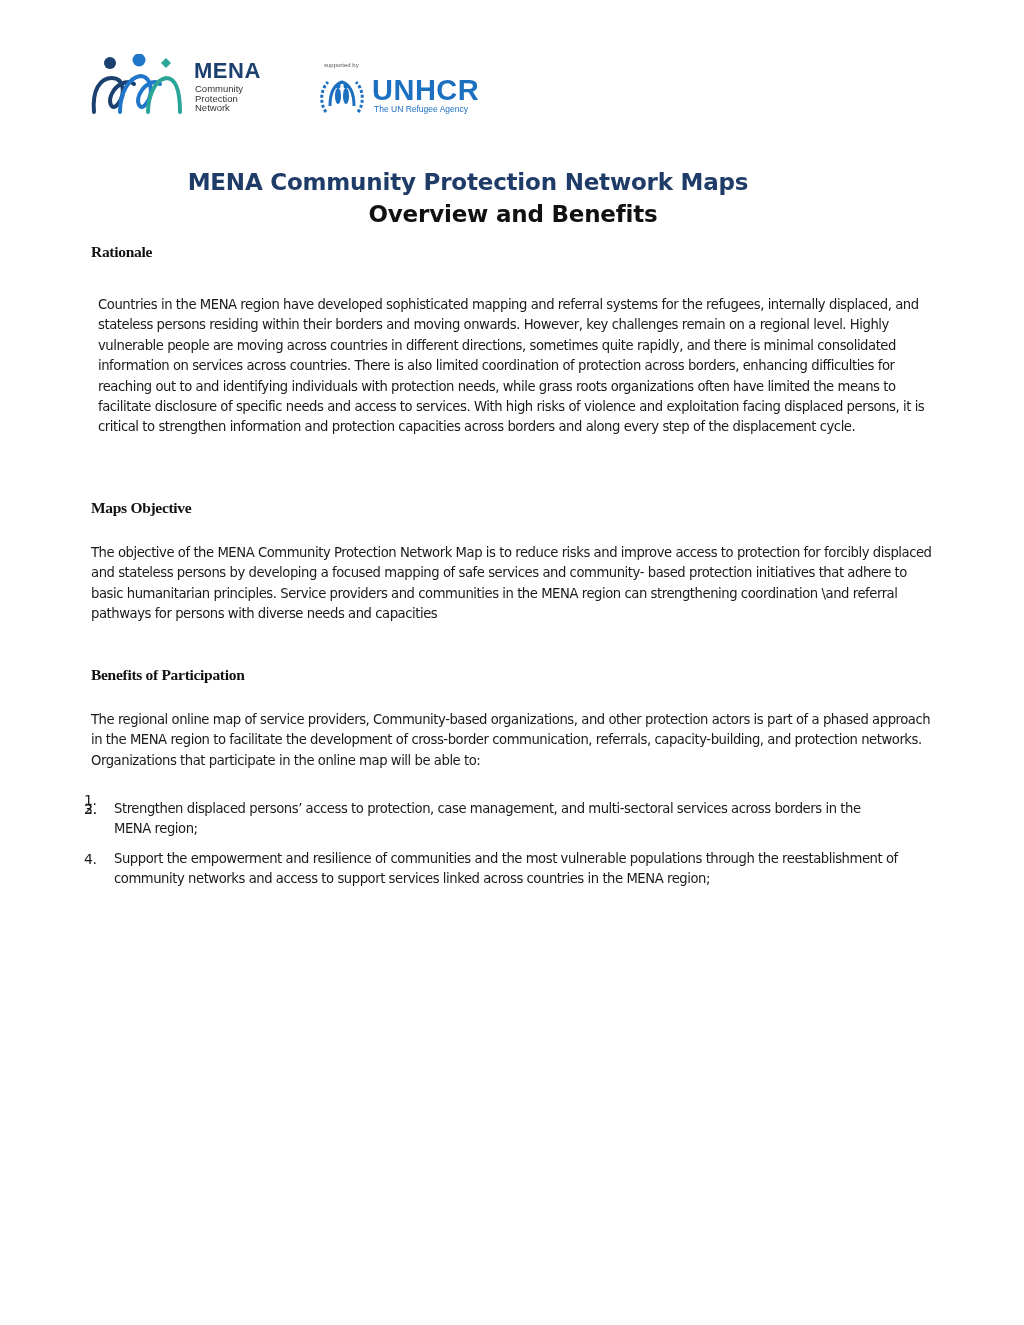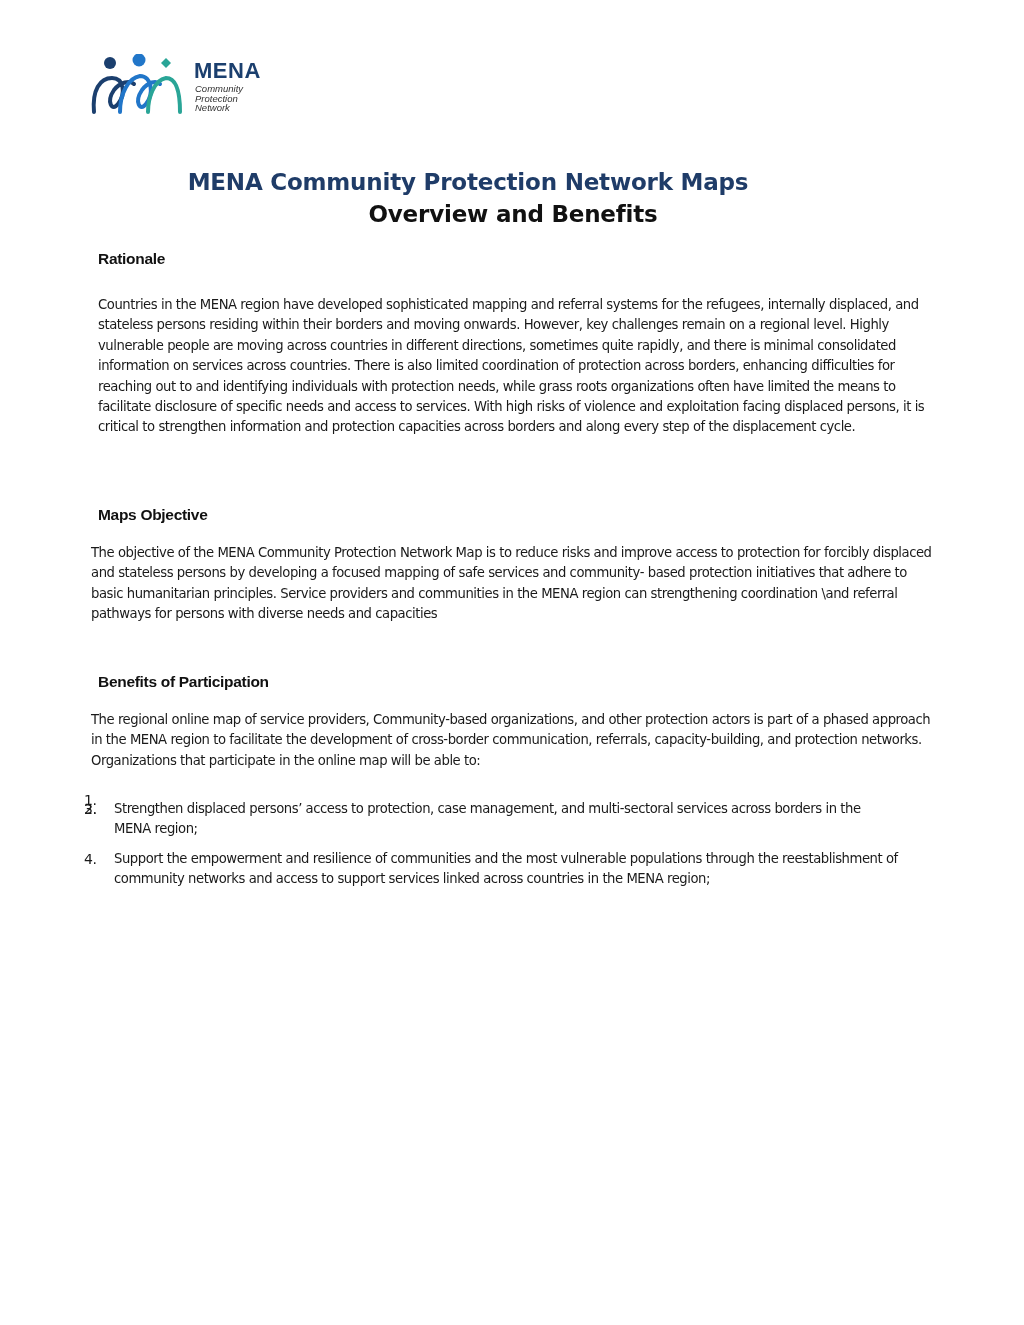--- a/index.html
+++ b/index.html
@@ -4,40 +4,40 @@
   <style>
     html, body { margin: 0; padding: 0; background: #ffffff; }
     body { width: 1024px; height: 1325px; position: relative; overflow: hidden;
            font-family: "DejaVu Sans", sans-serif; color: #1a1a1a; }
     .header { position: absolute; left: 88px; top: 50px; width: 440px; height: 75px; }
     .mena-logo { position: absolute; left: 0; top: 0; width: 200px; height: 70px; }
     .mena-mark { position: absolute; left: 2px; top: 4px; width: 96px; height: 62px; }
     .mena-word { position: absolute; left: 106px; top: 10px; font-family: "Liberation Sans", sans-serif;
                  font-weight: bold; font-size: 22px; color: #1b3f6e; letter-spacing: 0.5px; line-height: 22px; }
     .mena-sub { position: absolute; left: 107px; top: 34px; font-family: "Liberation Sans", sans-serif;
-                font-size: 9.5px; color: #333; line-height: 9.5px; font-style: italic; }
+                font-size: 9.5px; color: #333; line-height: 9.5px; }
     .unhcr-logo { position: absolute; left: 230px; top: 12px; width: 185px; height: 58px; }
     .unhcr-supported { position: absolute; left: 6px; top: 0; font-size: 6px; color: #555;
                        font-family: "Liberation Sans", sans-serif; }
     .unhcr-emblem { position: absolute; left: 0; top: 14px; width: 48px; height: 40px; }
     .unhcr-word { position: absolute; left: 54px; top: 14px; font-family: "Liberation Sans", sans-serif;
                   font-weight: bold; font-size: 29px; color: #1d6fbf; line-height: 29px; letter-spacing: 0.5px; }
     .unhcr-tag { position: absolute; left: 56px; top: 42px; font-family: "Liberation Sans", sans-serif;
                  font-size: 8.5px; color: #1d6fbf; }
 
     .title1 { position: absolute; left: 0; width: 976px; top: 169px; text-align: center;
               font-family: "DejaVu Sans", sans-serif; font-weight: bold; font-size: 23px;
               color: #1f3c68; letter-spacing: -0.2px; }
     .title1 span { margin-left: -40px; display: inline-block; }
     .title2 { position: absolute; left: 0; width: 1024px; top: 201px; text-align: center;
               font-family: "DejaVu Sans", sans-serif; font-weight: bold; font-size: 23px;
               color: #111; letter-spacing: -0.2px; padding-left: 16px; }
     .title2 span { margin-left: -30px; display: inline-block; }
 
-    h2 { position: absolute; margin: 7px; font-family: Liberation Sans, sans-serif; font-weight: bold;
+    h2 { position: absolute; margin: 0; font-family: Liberation Serif, serif; font-weight: bold;
          font-size: 15.5px; color: #111; letter-spacing: -0.3px; text-align: center; }
     .para { position: absolute; margin: 0; font-family: "DejaVu Sans", sans-serif;
             font-size: 13.2px; line-height: 20.4px; color: #1a1a1a; letter-spacing: -0.45px; }
     .list { position: absolute; left: 80px; top: 790px; width: 850px; margin: 0; padding: 0; list-style: none; }
     .list li { position: relative; padding-left: 34px; font-size: 13.2px; line-height: 20.4px;
                letter-spacing: -0.45px; color: #1a1a1a; margin-bottom: 9px; }
     .list li .num { position: absolute; left: 4px; top: 0; font-size: 14px; }
   </style>
 </head>
 <body>
@@ -51,20 +51,34 @@
       <path d="M4 58 C2 36 10 24 22 24 C34 24 36 40 28 50 C22 58 16 48 24 36 C30 28 40 26 44 30" fill="none" stroke="#1b3f6e" stroke-width="4" stroke-linecap="round"></path>
       <path d="M30 58 C30 40 38 24 50 22 C62 22 64 40 56 50 C50 58 44 48 52 36 C58 28 66 26 70 30" fill="none" stroke="#2176c9" stroke-width="4" stroke-linecap="round"></path>
       <path d="M58 58 C58 44 64 26 76 24 C86 24 90 36 90 58" fill="none" stroke="#2aa597" stroke-width="4" stroke-linecap="round"></path>
     </svg>
     <div class="mena-word">MENA</div>
     <div class="mena-sub">
       <div>Community</div>
       <div>Protection</div>
       <div>Network</div>
     </div>
+  </div>
+  <div class="unhcr-logo">
+    <div class="unhcr-supported">supported by</div>
+    <svg class="unhcr-emblem" viewBox="0 0 48 40">
+      <path d="M8 36 C2 28 2 14 10 6" fill="none" stroke="#1d6fbf" stroke-width="3" stroke-dasharray="3 2"></path>
+      <path d="M40 36 C46 28 46 14 38 6" fill="none" stroke="#1d6fbf" stroke-width="3" stroke-dasharray="3 2"></path>
+      <path d="M12 30 C12 14 18 8 24 6 C30 8 36 14 36 30" fill="none" stroke="#1d6fbf" stroke-width="3"></path>
+      <ellipse cx="20" cy="20" rx="3" ry="8" fill="#1d6fbf"></ellipse>
+      <ellipse cx="28" cy="20" rx="3" ry="8" fill="#1d6fbf"></ellipse>
+      <circle cx="20" cy="10" r="2.5" fill="#1d6fbf"></circle>
+      <circle cx="28" cy="10" r="2.5" fill="#1d6fbf"></circle>
+    </svg>
+    <div class="unhcr-word">UNHCR</div>
+    <div class="unhcr-tag">The UN Refugee Agency</div>
   </div>
 </div>
 
 <div class="title1"><span>MENA Community Protection Network Maps</span></div>
 <div class="title2"><span>Overview and Benefits</span></div>
 
 <h2 style="left:91px; top:243px;">Rationale</h2>
 <p class="para" style="left:98px; top:295px; width:830px;">Countries in the MENA region have developed sophisticated mapping and referral systems for the refugees, internally displaced, and stateless persons residing within their borders and moving onwards. However, key challenges remain on a regional level. Highly vulnerable people are moving across countries in different directions, sometimes quite rapidly, and there is minimal consolidated information on services across countries. There is also limited coordination of protection across borders, enhancing difficulties for reaching out to and identifying individuals with protection needs, while grass roots organizations often have limited the means to facilitate disclosure of specific needs and access to services. With high risks of violence and exploitation facing displaced persons, it is critical to strengthen information and protection capacities across borders and along every step of the displacement cycle.</p>
 
 <h2 style="left:91px; top:499px;">Maps Objective</h2>

